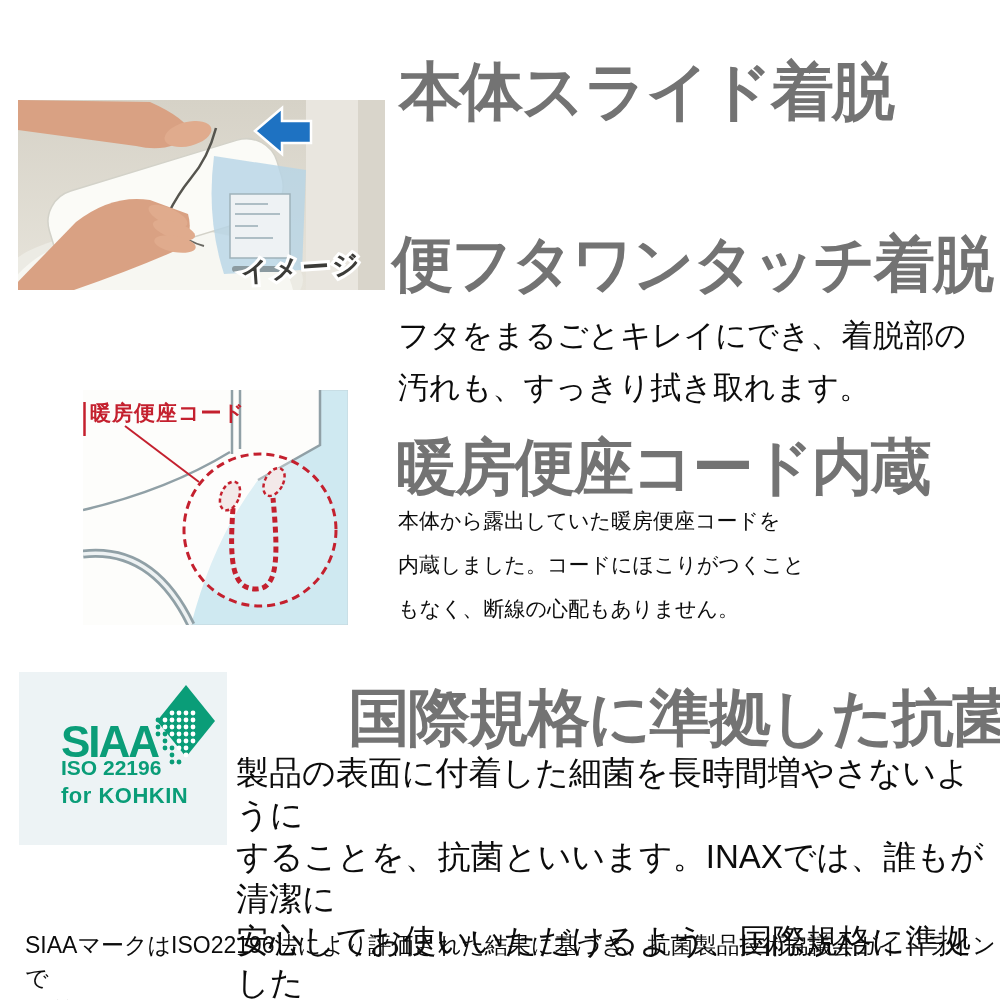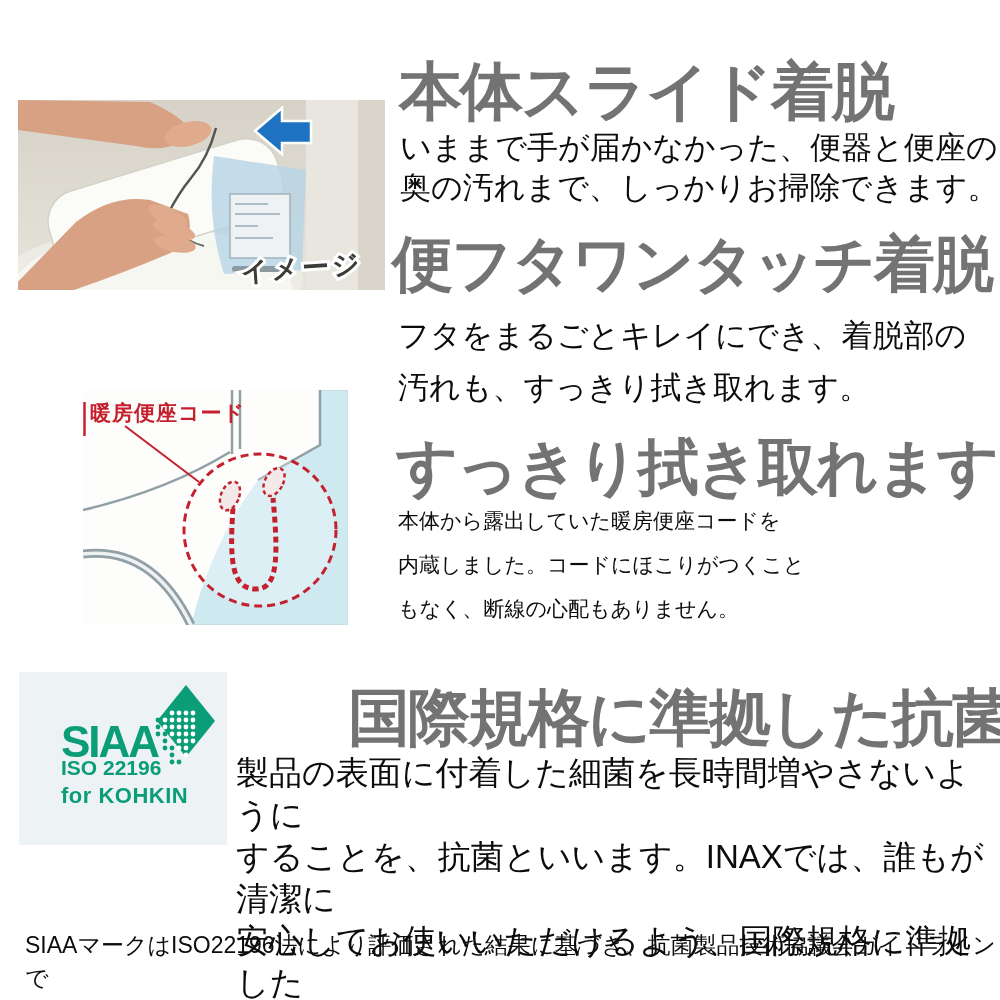--- a/index.html
+++ b/index.html
@@ -27,22 +27,20 @@
   #p-anti{left:236px;top:719px;font-size:33px;line-height:42px;}
   #footnote{left:25px;top:906px;font-size:23px;line-height:33px;color:#0c0c0c;}
   svg{display:block;}
 </style>
 </head>
 <body>
 
 <div class="canvas">
 
   <h1 id="h-slide" class="hd">本体スライド着脱</h1>
-  <p id="p-slide" class="bd">いままで手が届かなかった、便器と便座の
-奥の汚れまで、しっかりお掃除できます。</p>
 
   <div id="photo-box">
     <svg viewBox="0 0 367 190" width="367" height="190">
       <defs>
         <linearGradient id="pg" x1="0" y1="0" x2="0" y2="1">
           <stop offset="0" stop-color="#d6d2c7"></stop>
             <stop offset="1" stop-color="#e7e4db"></stop>
         </linearGradient>
       </defs>
       <rect width="367" height="190" fill="url(#pg)"></rect>
@@ -80,21 +78,21 @@
       <polygon points="237,31 264,8 264,21 293,21 293,43 264,43 264,54" fill="#1e72c2" stroke="#ffffff" stroke-width="2.5"></polygon>
 
       <text x="284" y="177" font-size="27" font-weight="bold" fill="#3b3b38" stroke="#ffffff" stroke-width="6" paint-order="stroke" text-anchor="middle" transform="rotate(-4 284 172)" letter-spacing="3">イメージ</text>
     </svg>
   </div>
 
   <h1 id="h-lid" class="hd">便フタワンタッチ着脱</h1>
   <p id="p-lid" class="bd">フタをまるごとキレイにでき、着脱部の
 汚れも、すっきり拭き取れます。</p>
 
-  <h1 id="h-cord" class="hd">すっきり拭き取れます</h1>
+  <h1 id="h-cord" class="hd">暖房便座コード内蔵</h1>
   <p id="p-cord" class="bd">本体から露出していた暖房便座コードを
 内蔵しました。コードにほこりがつくこと
 もなく、断線の心配もありません。</p>
 
   <div id="diagram-box">
     <svg viewBox="0 0 265 235" width="265" height="235">
       <rect width="265" height="235" fill="#cfe9f1" stroke="#c2d4da" stroke-width="1"></rect>
 
       <path d="M0,0 H237 V55 L175,90 Q130,150 108,235 H0 Z" fill="#fdfdfb"></path>
       <g stroke="#90a0a6" stroke-width="2.5" fill="none">

